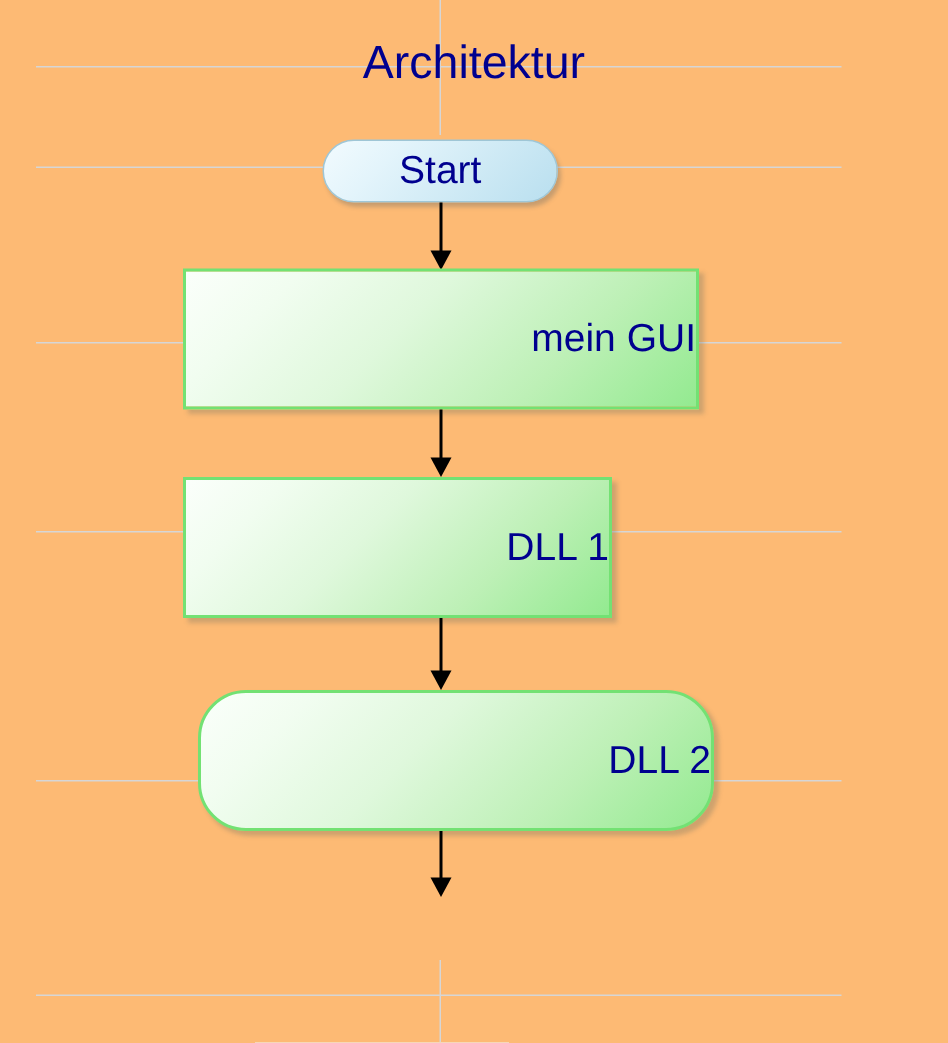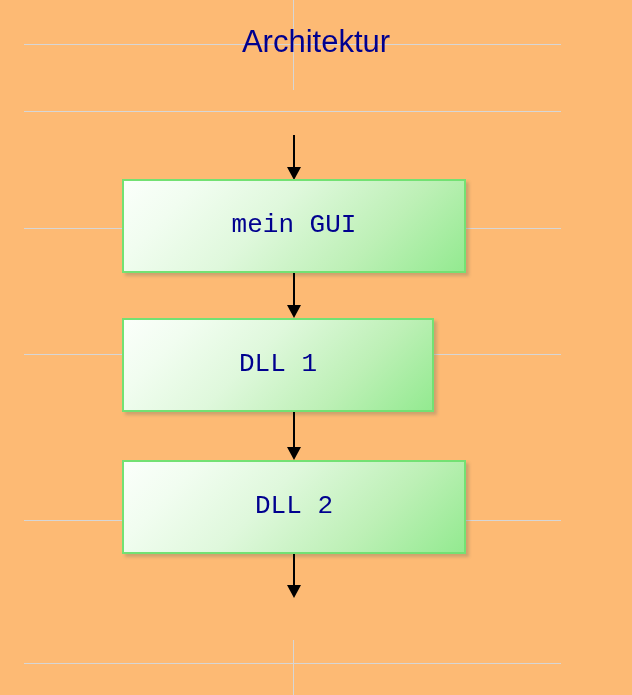--- a/index.html
+++ b/index.html
@@ -75,24 +75,24 @@
     border: 2px solid #73e173;
     background: linear-gradient(135deg,
                 #fbfffb 0%,
                 #f1fdf0 18%,
                 #dff8dc 42%,
                 #bdf0b6 72%,
                 #93ea90 100%);
     box-shadow: 3px 3px 3px rgba(90,100,95,0.28);
     display: flex;
     align-items: center;
-    justify-content: center;
+    justify-content: flex-end;
     color: #00008f;
     font-size: 26px;
-    font-family: Liberation Mono, monospace;
+    font-family: Liberation Sans, sans-serif;
   }
   .node-process .node-label {
     line-height: 1;
     padding-bottom: 2px;
   }
 
   
   .connector {
     position: absolute;
   }
@@ -110,51 +110,54 @@
   <div class="grid-h" style="left:24px; top:111px; width:537px;"></div>
   <div class="grid-h" style="left:24px; top:228px; width:537px;"></div>
   <div class="grid-h" style="left:24px; top:354px; width:537px;"></div>
   <div class="grid-h" style="left:24px; top:520px; width:537px;"></div>
   <div class="grid-h" style="left:24px; top:663px; width:537px;"></div>
   <div class="grid-v" style="left:293px; top:0px;   height:90px;"></div>
   <div class="grid-v" style="left:293px; top:640px; height:55px;"></div>
 
   <div class="diagram-title">Architektur</div>
 
+  <div class="node-terminator" style="left:215px; top:93px; width:157px; height:42px;">
+    <span class="node-label">Start</span>
+  </div>
 
   <div class="connector" style="left:285px; top:135px; width:18px; height:45px;">
     <svg width="18" height="45" viewBox="0 0 18 45">
       <line x1="9" y1="0" x2="9" y2="33" stroke="#000000" stroke-width="2"></line>
       <polygon points="2,32 16,32 9,45" fill="#000000"></polygon>
     </svg>
   </div>
 
   <div class="node-process" style="left:122px; top:179px; width:344px; height:94px;">
     <span class="node-label">mein GUI</span>
   </div>
 
   <div class="connector" style="left:285px; top:273px; width:18px; height:45px;">
     <svg width="18" height="45" viewBox="0 0 18 45">
       <line x1="9" y1="0" x2="9" y2="33" stroke="#000000" stroke-width="2"></line>
       <polygon points="2,32 16,32 9,45" fill="#000000"></polygon>
     </svg>
   </div>
 
-  <div class="node-process" style="left:122px; top:318px; width:312px; height:94px;">
+  <div class="node-process" style="left:122px; top:318px; width:286px; height:94px;">
     <span class="node-label">DLL 1</span>
   </div>
 
   <div class="connector" style="left:285px; top:412px; width:18px; height:48px;">
     <svg width="18" height="48" viewBox="0 0 18 48">
       <line x1="9" y1="0" x2="9" y2="36" stroke="#000000" stroke-width="2"></line>
       <polygon points="2,35 16,35 9,48" fill="#000000"></polygon>
     </svg>
   </div>
 
-  <div class="node-process" style="left:122px; top:460px; width:344px; height:94px;">
+  <div class="node-process" style="left:132px; top:460px; width:344px; height:94px;border-radius:32px;">
     <span class="node-label">DLL 2</span>
   </div>
 
   <div class="connector" style="left:285px; top:554px; width:18px; height:44px;">
     <svg width="18" height="44" viewBox="0 0 18 44">
       <line x1="9" y1="0" x2="9" y2="32" stroke="#000000" stroke-width="2"></line>
       <polygon points="2,31 16,31 9,44" fill="#000000"></polygon>
     </svg>
   </div>
 

